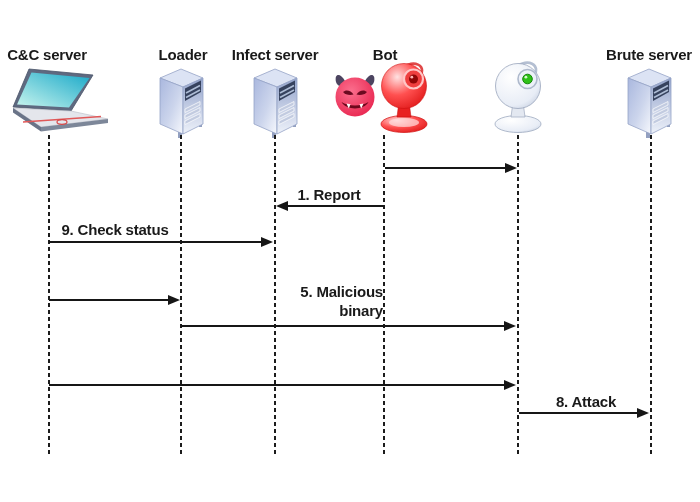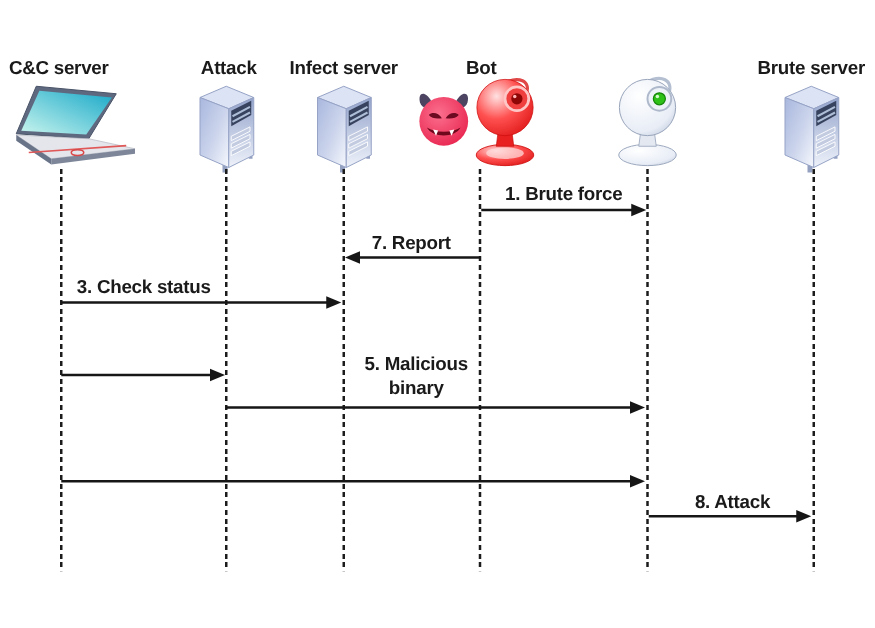--- a/index.html
+++ b/index.html
@@ -24,21 +24,21 @@
   }
   .ah-left{
     position:absolute;width:0;height:0;border-style:solid;
     border-width:5px 12px 5px 0;
     border-color:transparent #161616 transparent transparent;
   }
   .msg-label{
     position:absolute;transform:translateX(-50%);
     font-size:15px;font-weight:700;letter-spacing:-0.2px;white-space:nowrap;
   }
-  .msg-label.wrap{white-space:normal;width:100px;text-align:center;line-height:19px;}
+  .msg-label.wrap{white-space:normal;width:100px;text-align:right;line-height:19px;}
 </style>
 </head>
 <body>
 
 <svg width="0" height="0" style="position:absolute" aria-hidden="true">
   <defs>
     <linearGradient id="gSrvFront" x1="0" y1="0" x2="1" y2="1">
       <stop offset="0" stop-color="#a9b7de"></stop>
         <stop offset="0.55" stop-color="#ccd5ec"></stop>
         <stop offset="1" stop-color="#f6f8fd"></stop>
@@ -64,21 +64,21 @@
     <radialGradient id="gDevil" cx="0.4" cy="0.35" r="0.85">
       <stop offset="0" stop-color="#fb6f8e"></stop>
         <stop offset="1" stop-color="#e51844"></stop>
     </radialGradient>
   </defs>
 </svg>
 
 <div class="canvas">
 
   <div class="actor-label" style="left:47px">C&amp;C server</div>
-  <div class="actor-label" style="left:183px">Attack</div>
+  <div class="actor-label" style="left:183px">Loader</div>
   <div class="actor-label" style="left:275px">Infect server</div>
   <div class="actor-label" style="left:385px">Bot</div>
   <div class="actor-label" style="left:649px">Brute server</div>
 
   <svg class="icon" style="left:12px;top:66px" width="96" height="72" viewBox="0 0 96 72">
     <polygon points="1,41 17,3 81,9 59,45" fill="#5e6980" stroke="#4a5468" stroke-width="0.8"></polygon>
     <polygon points="5,38.5 19.5,6.5 77.5,12 57,41.5" fill="url(#gScreen)"></polygon>
     <polygon points="1,42 59,45 96,53 29,61" fill="#e4e6ec" stroke="#b9bcc6" stroke-width="0.6"></polygon>
     <polygon points="1,42 29,61 29,65.5 1,46.5" fill="#6a7488"></polygon>
     <polygon points="29,61 96,53 96,57 29,65.5" fill="#7d8799"></polygon>
@@ -166,29 +166,28 @@
     </g>
   </svg>
 
   <div class="lifeline" style="left:48px"></div>
   <div class="lifeline" style="left:180px"></div>
   <div class="lifeline" style="left:274px"></div>
   <div class="lifeline" style="left:383px"></div>
   <div class="lifeline" style="left:517px"></div>
   <div class="lifeline" style="left:650px"></div>
 
-  <div class="msg-label" style="left:451px;top:147px">1. Brute force</div>
   <div class="msg-line" style="left:385px;top:167px;width:121px"></div>
   <div class="ah-right" style="left:505px;top:163px"></div>
 
-  <div class="msg-label" style="left:329px;top:186px">7. Report</div>
+  <div class="msg-label" style="left:329px;top:186px">1. Report</div>
   <div class="msg-line" style="left:288px;top:205px;width:96px"></div>
   <div class="ah-left" style="left:276px;top:201px"></div>
 
-  <div class="msg-label" style="left:115px;top:221px">3. Check status</div>
+  <div class="msg-label" style="left:115px;top:221px">9. Check status</div>
   <div class="msg-line" style="left:49px;top:241px;width:213px"></div>
   <div class="ah-right" style="left:261px;top:237px"></div>
 
   <div class="msg-line" style="left:49px;top:299px;width:120px"></div>
   <div class="ah-right" style="left:168px;top:295px"></div>
 
   <div class="msg-label wrap" style="left:333px;top:282px">5. Malicious binary</div>
   <div class="msg-line" style="left:181px;top:325px;width:324px"></div>
   <div class="ah-right" style="left:504px;top:321px"></div>
 

